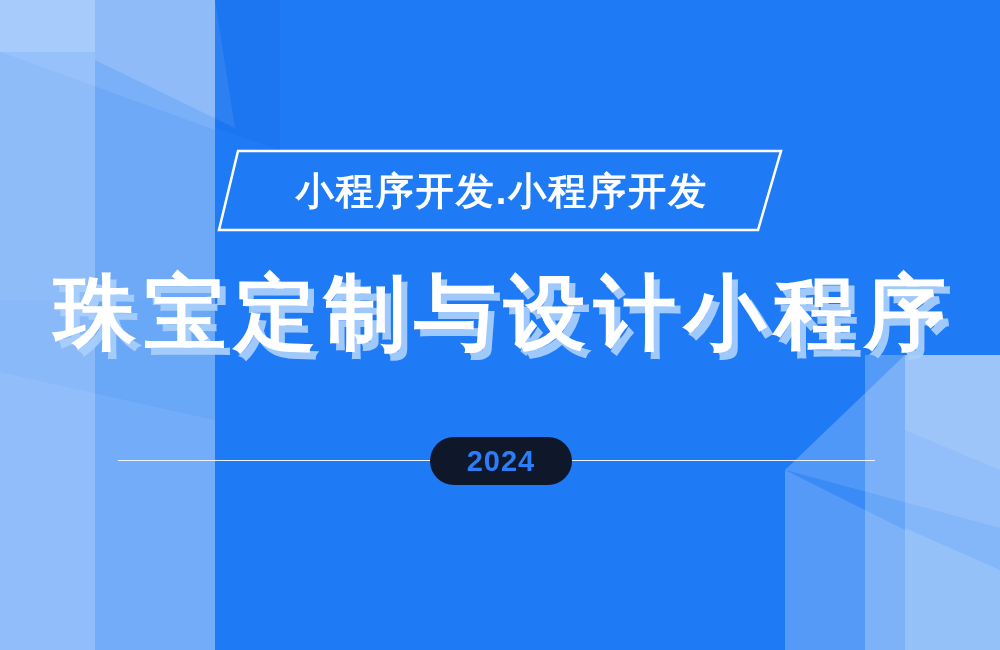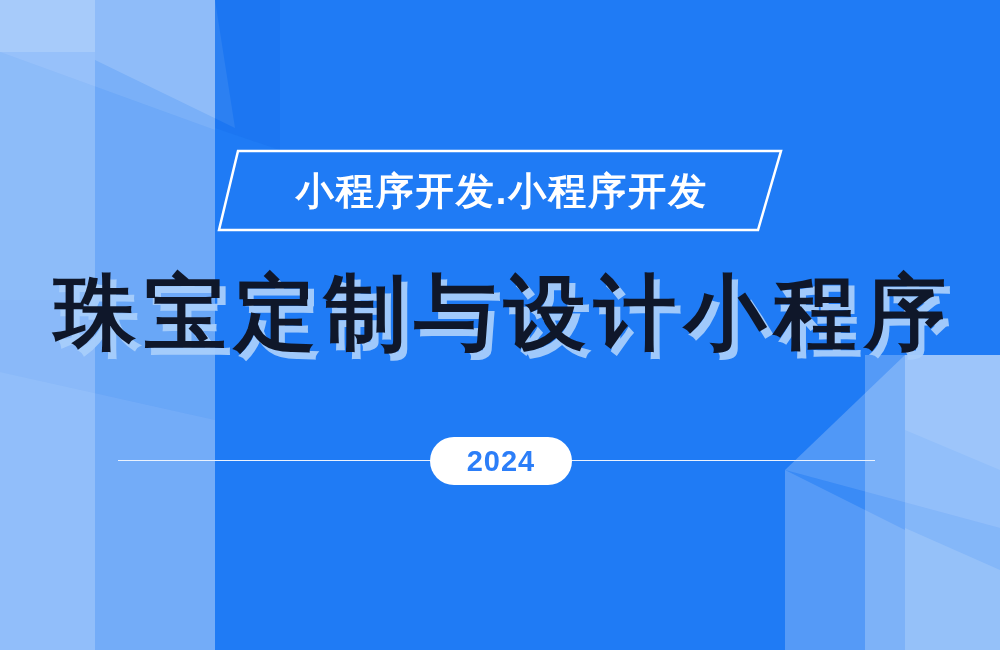--- a/index.html
+++ b/index.html
@@ -66,21 +66,21 @@
   
   .main-title {
     position: absolute;
     left: 0;
     top: 263px;
     width: 1000px;
     height: 100px;
     display: flex;
     align-items: center;
     justify-content: center;
-    color: #0f172a;
+    color: #ffffff;
     font-size: 82px;
     font-weight: bold;
     line-height: 1;
     letter-spacing: 8px;
     white-space: nowrap;
     text-shadow: 6px 7px 0 rgba(168, 205, 251, 0.95);
     padding-left: 8px;
     box-sizing: border-box;
   }
 
@@ -100,21 +100,21 @@
   }
   .rule-left  { left: 118px; width: 318px; }
   .rule-right { left: 566px; width: 309px; }
 
   .year-badge {
     position: absolute;
     left: 430px;
     top: 0;
     width: 142px;
     height: 48px;
-    background: #ffffff;
+    background: #0f172a;
     border-radius: 24px;
     display: flex;
     align-items: center;
     justify-content: center;
     color: #2c7ef8;
     font-size: 29px;
     font-weight: bold;
     letter-spacing: 1px;
     line-height: 1;
   }

